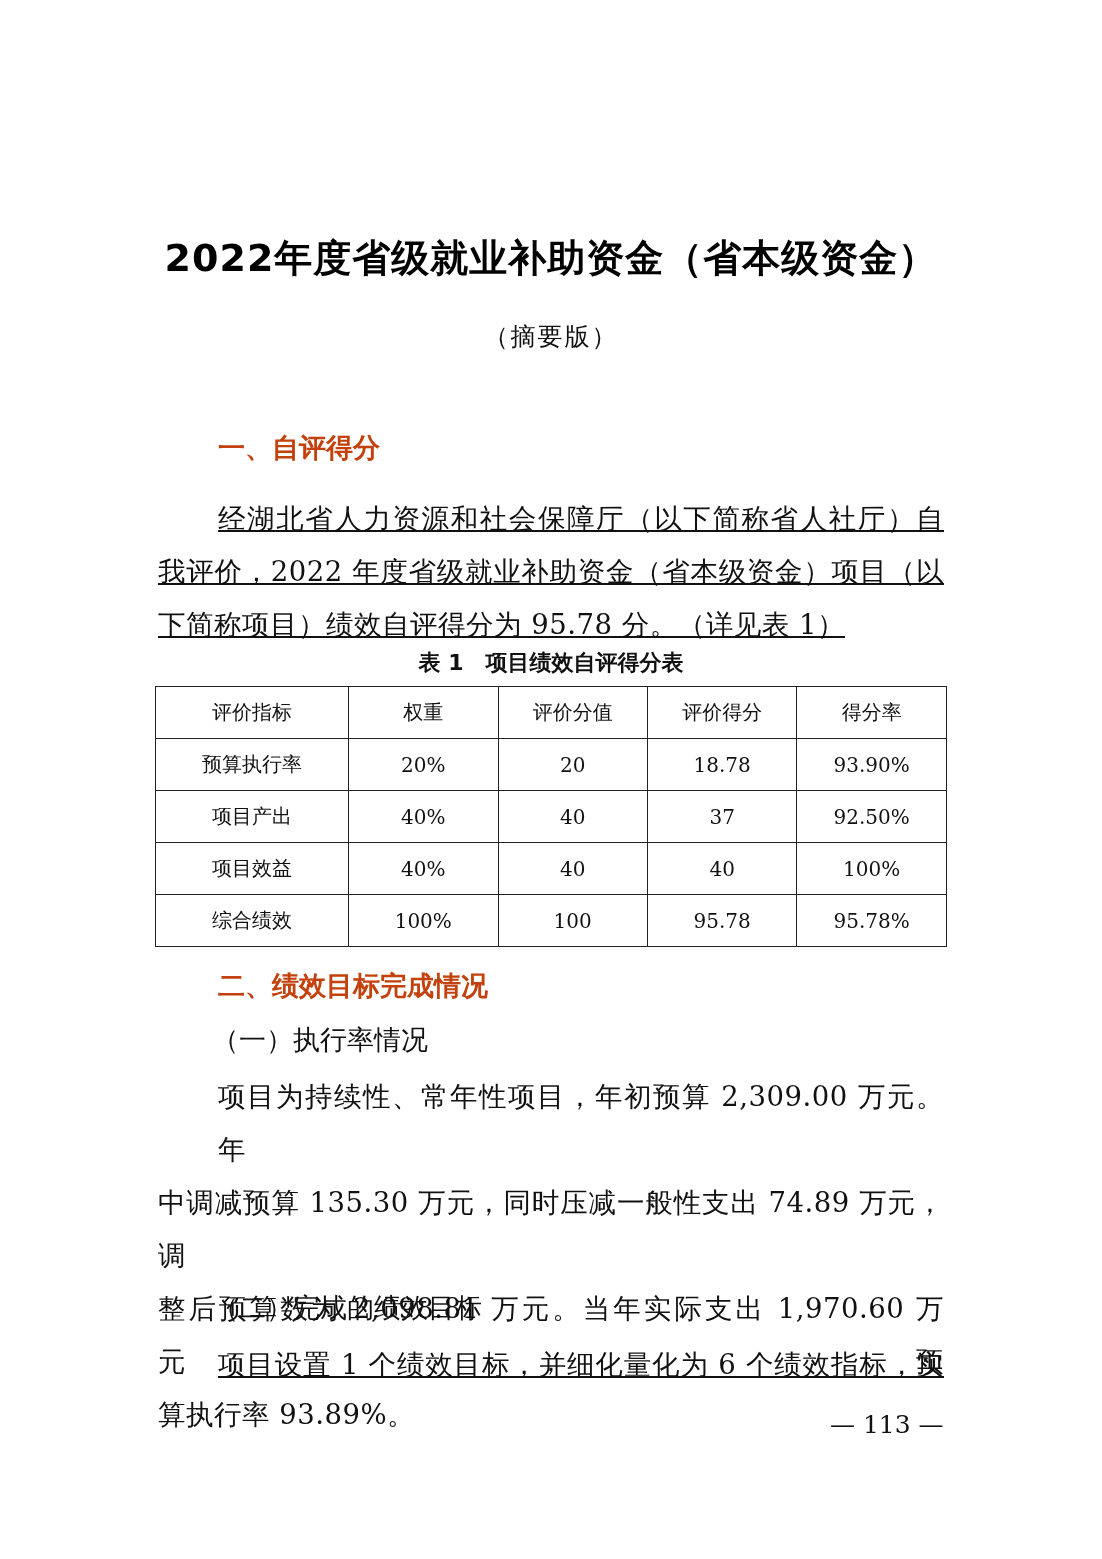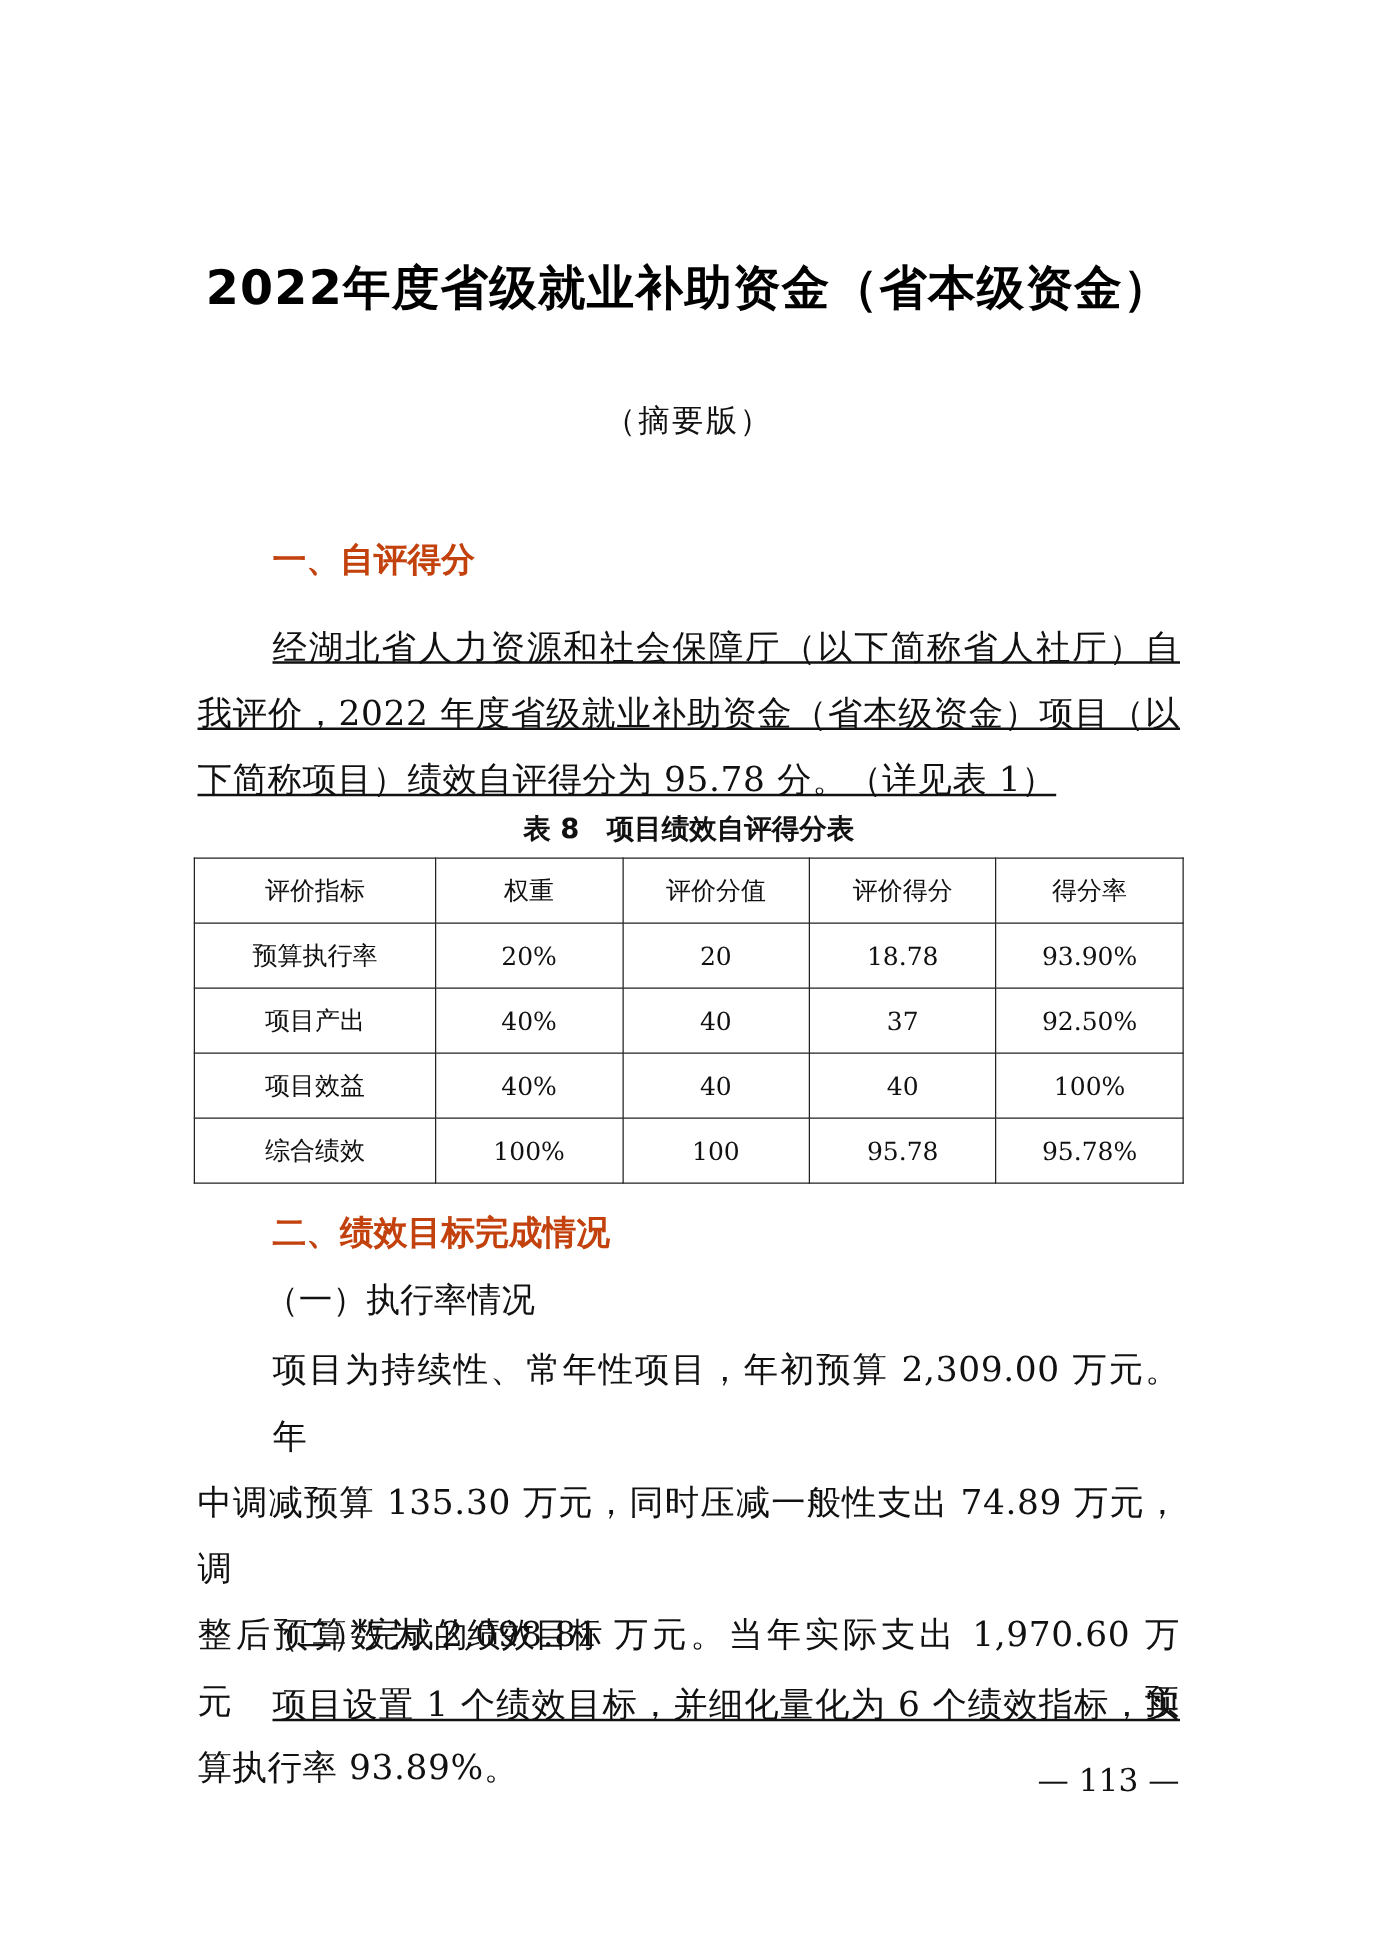--- a/index.html
+++ b/index.html
@@ -1,21 +1,21 @@
 <!DOCTYPE html>
 <html><head>
 <meta charset="utf-8">
 <style>
   html, body { margin: 0; padding: 0; background: #ffffff; }
   body { width: 1102px; height: 1559px; position: relative; overflow: hidden;
          font-family: "DejaVu Serif", "Liberation Serif", serif; color: #111; }
   .page { position: absolute; left: 0; top: 0; width: 1102px; height: 1559px; }
   .title { position: absolute; left: 0; width: 1102px; text-align: center;
            font-family: "DejaVu Sans", "Liberation Sans", sans-serif; font-weight: bold;
-           font-size: 38px; letter-spacing: 1px; color: #000; }
+           font-size: 38px; letter-spacing: 1px; color: #000; margin-top: 28px; }
   .title.l1 { top: 205px; }
   .title.l2 { top: 262px; }
   .subtitle { position: absolute; left: 0; width: 1102px; top: 320px; text-align: center;
               font-size: 25px; letter-spacing: 2px; }
   .h1 { position: absolute; left: 218px; font-family: "DejaVu Sans", "Liberation Sans", sans-serif;
         font-weight: bold; font-size: 27px; color: #c2410c; }
   .h2 { position: absolute; left: 212px; font-size: 27px; }
   .para { position: absolute; left: 158px; width: 786px; font-size: 27.5px;
           line-height: 53px; text-align: justify; text-indent: 60px; letter-spacing: 0.5px; }
   .para .line { display: block; text-align: justify; text-align-last: justify; text-indent: 0; }
@@ -44,21 +44,21 @@
   <div class="subtitle">（摘要版）</div>
 
   <div class="h1" style="top:430px;">一、自评得分</div>
 
   <div class="para" style="top:492px;text-decoration:underline;">
     <span class="line first">经湖北省人力资源和社会保障厅（以下简称省人社厅）自</span>
     <span class="line">我评价，2022 年度省级就业补助资金（省本级资金）项目（以</span>
     <span class="line last">下简称项目）绩效自评得分为 95.78 分。（详见表 1）</span>
   </div>
 
-  <div class="caption">表 8　项目绩效自评得分表</div>
+  <div class="caption">表 1　项目绩效自评得分表</div>
 
   <table class="score">
     <tbody>
         <tr>
       <td class="c0">评价指标</td>
       <td class="c1">权重</td>
       <td class="c2">评价分值</td>
       <td class="c3">评价得分</td>
       <td class="c4">得分率</td>
     </tr>

